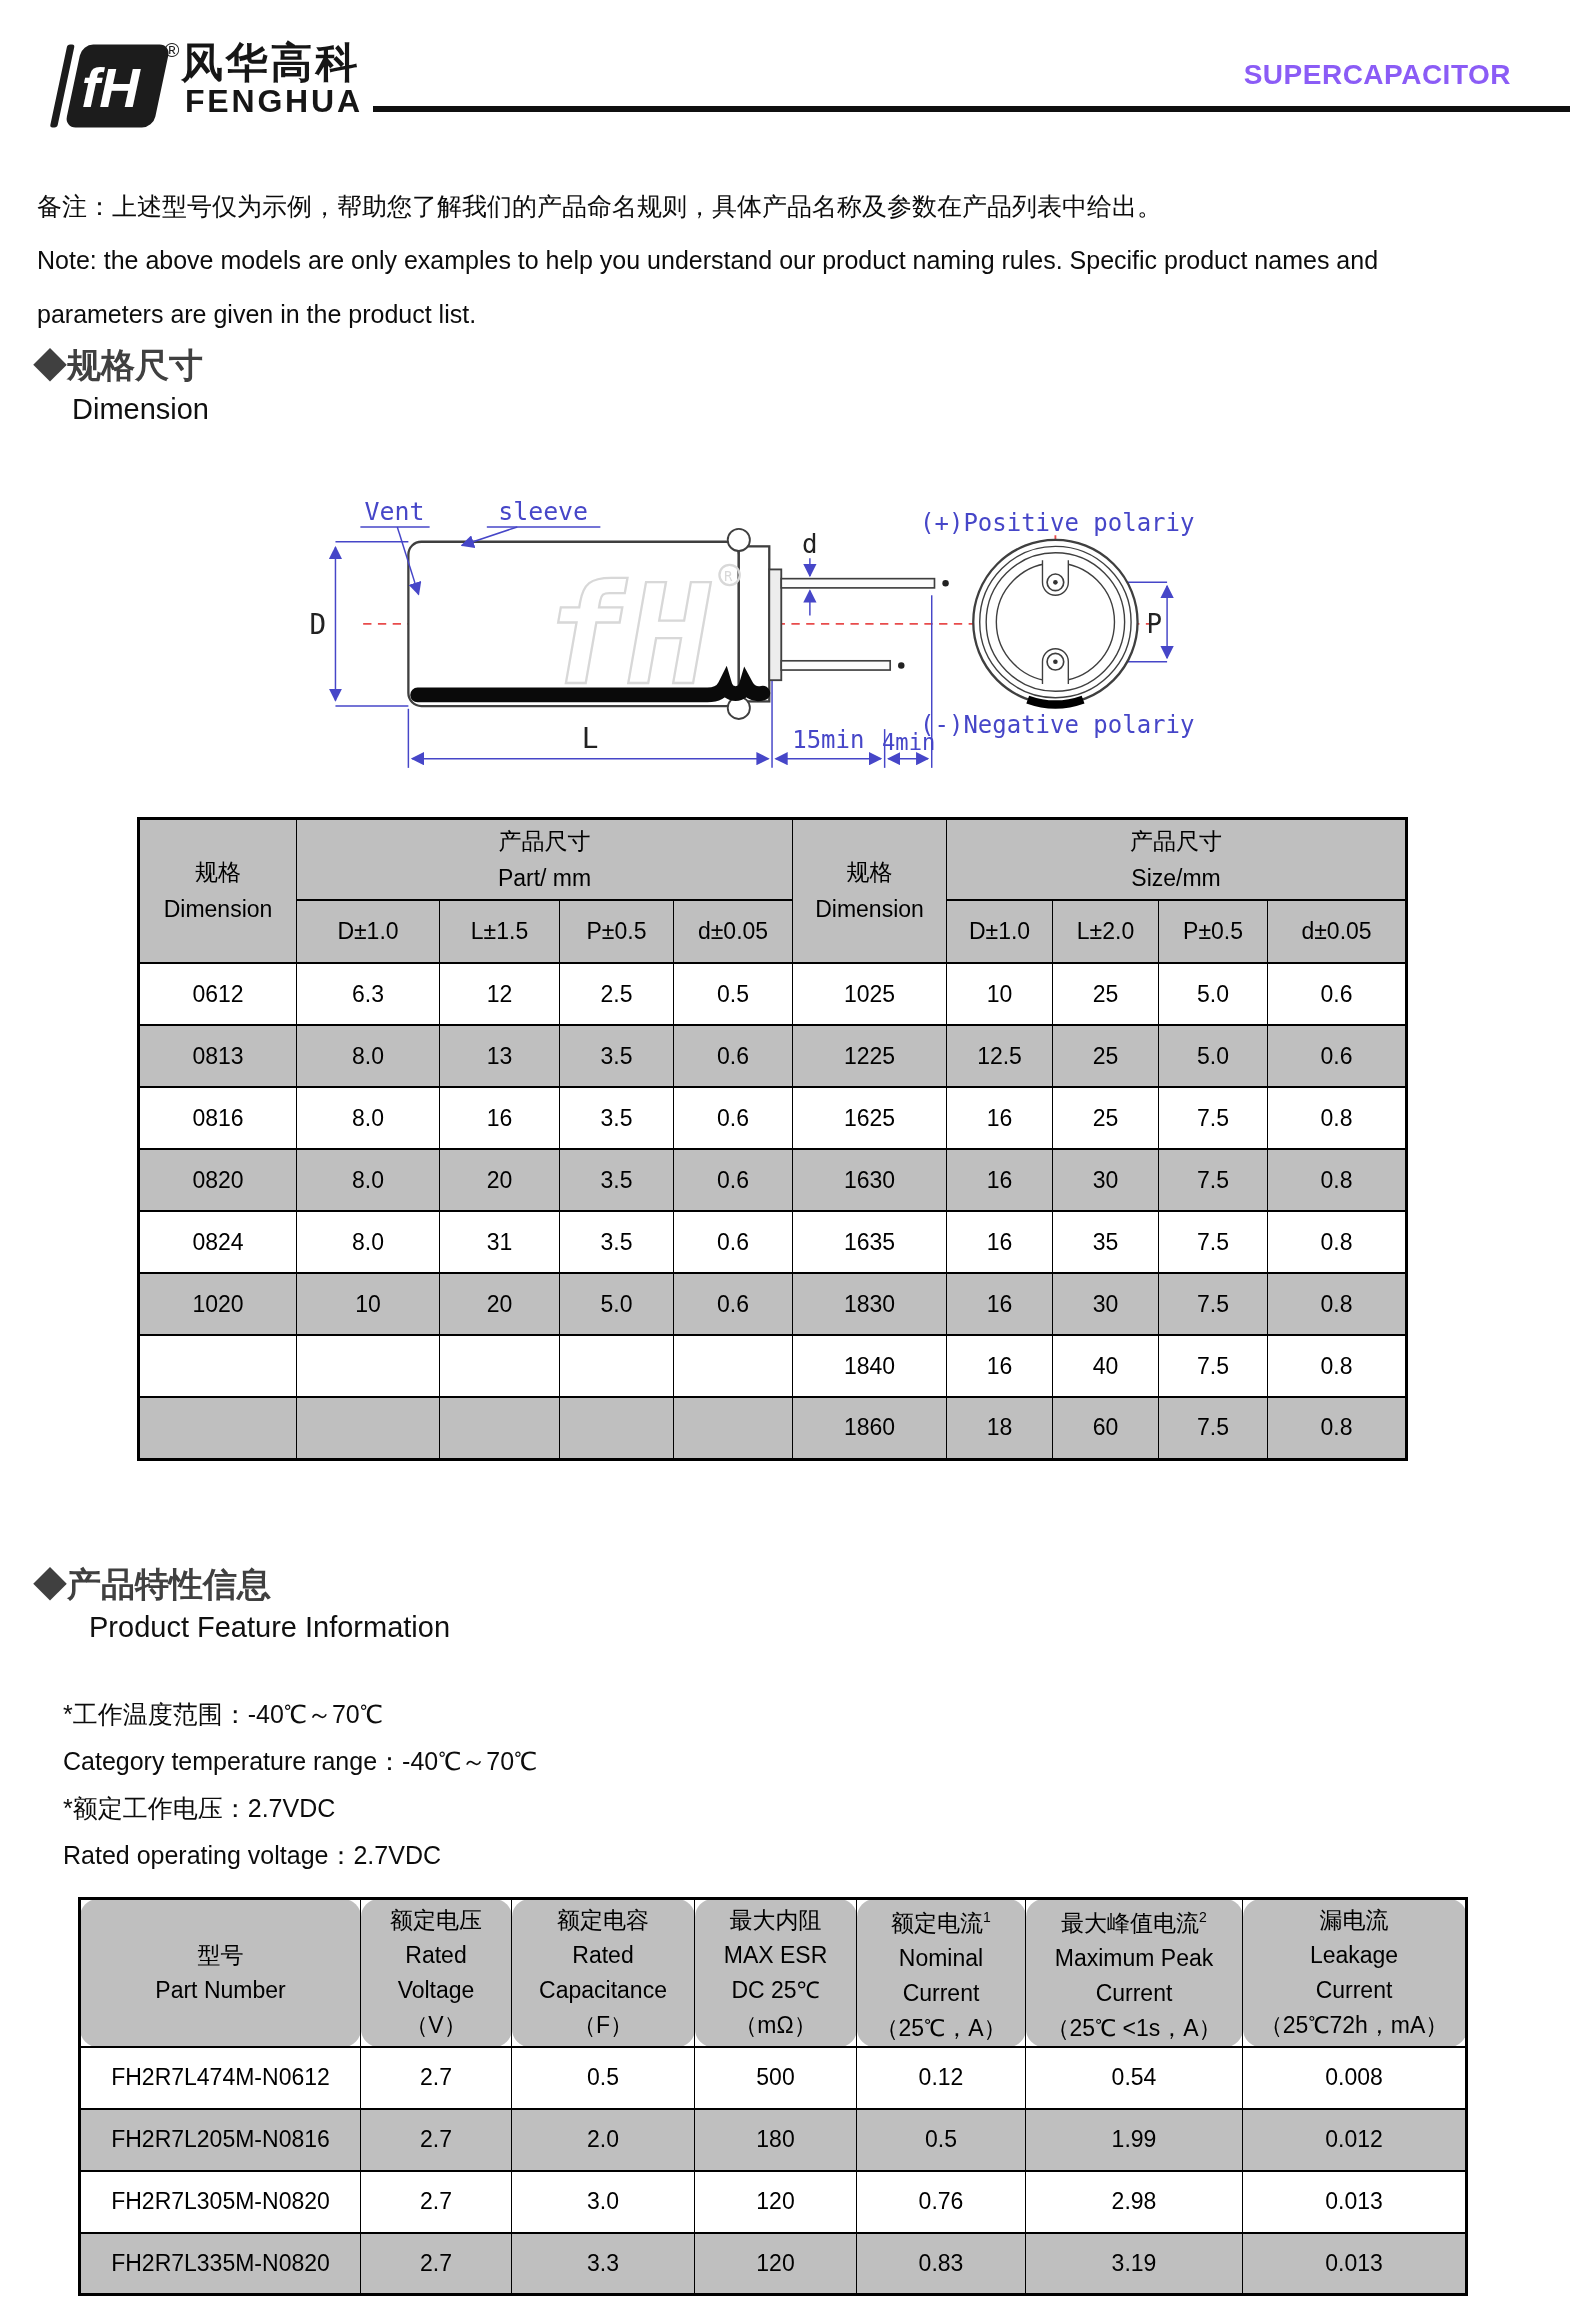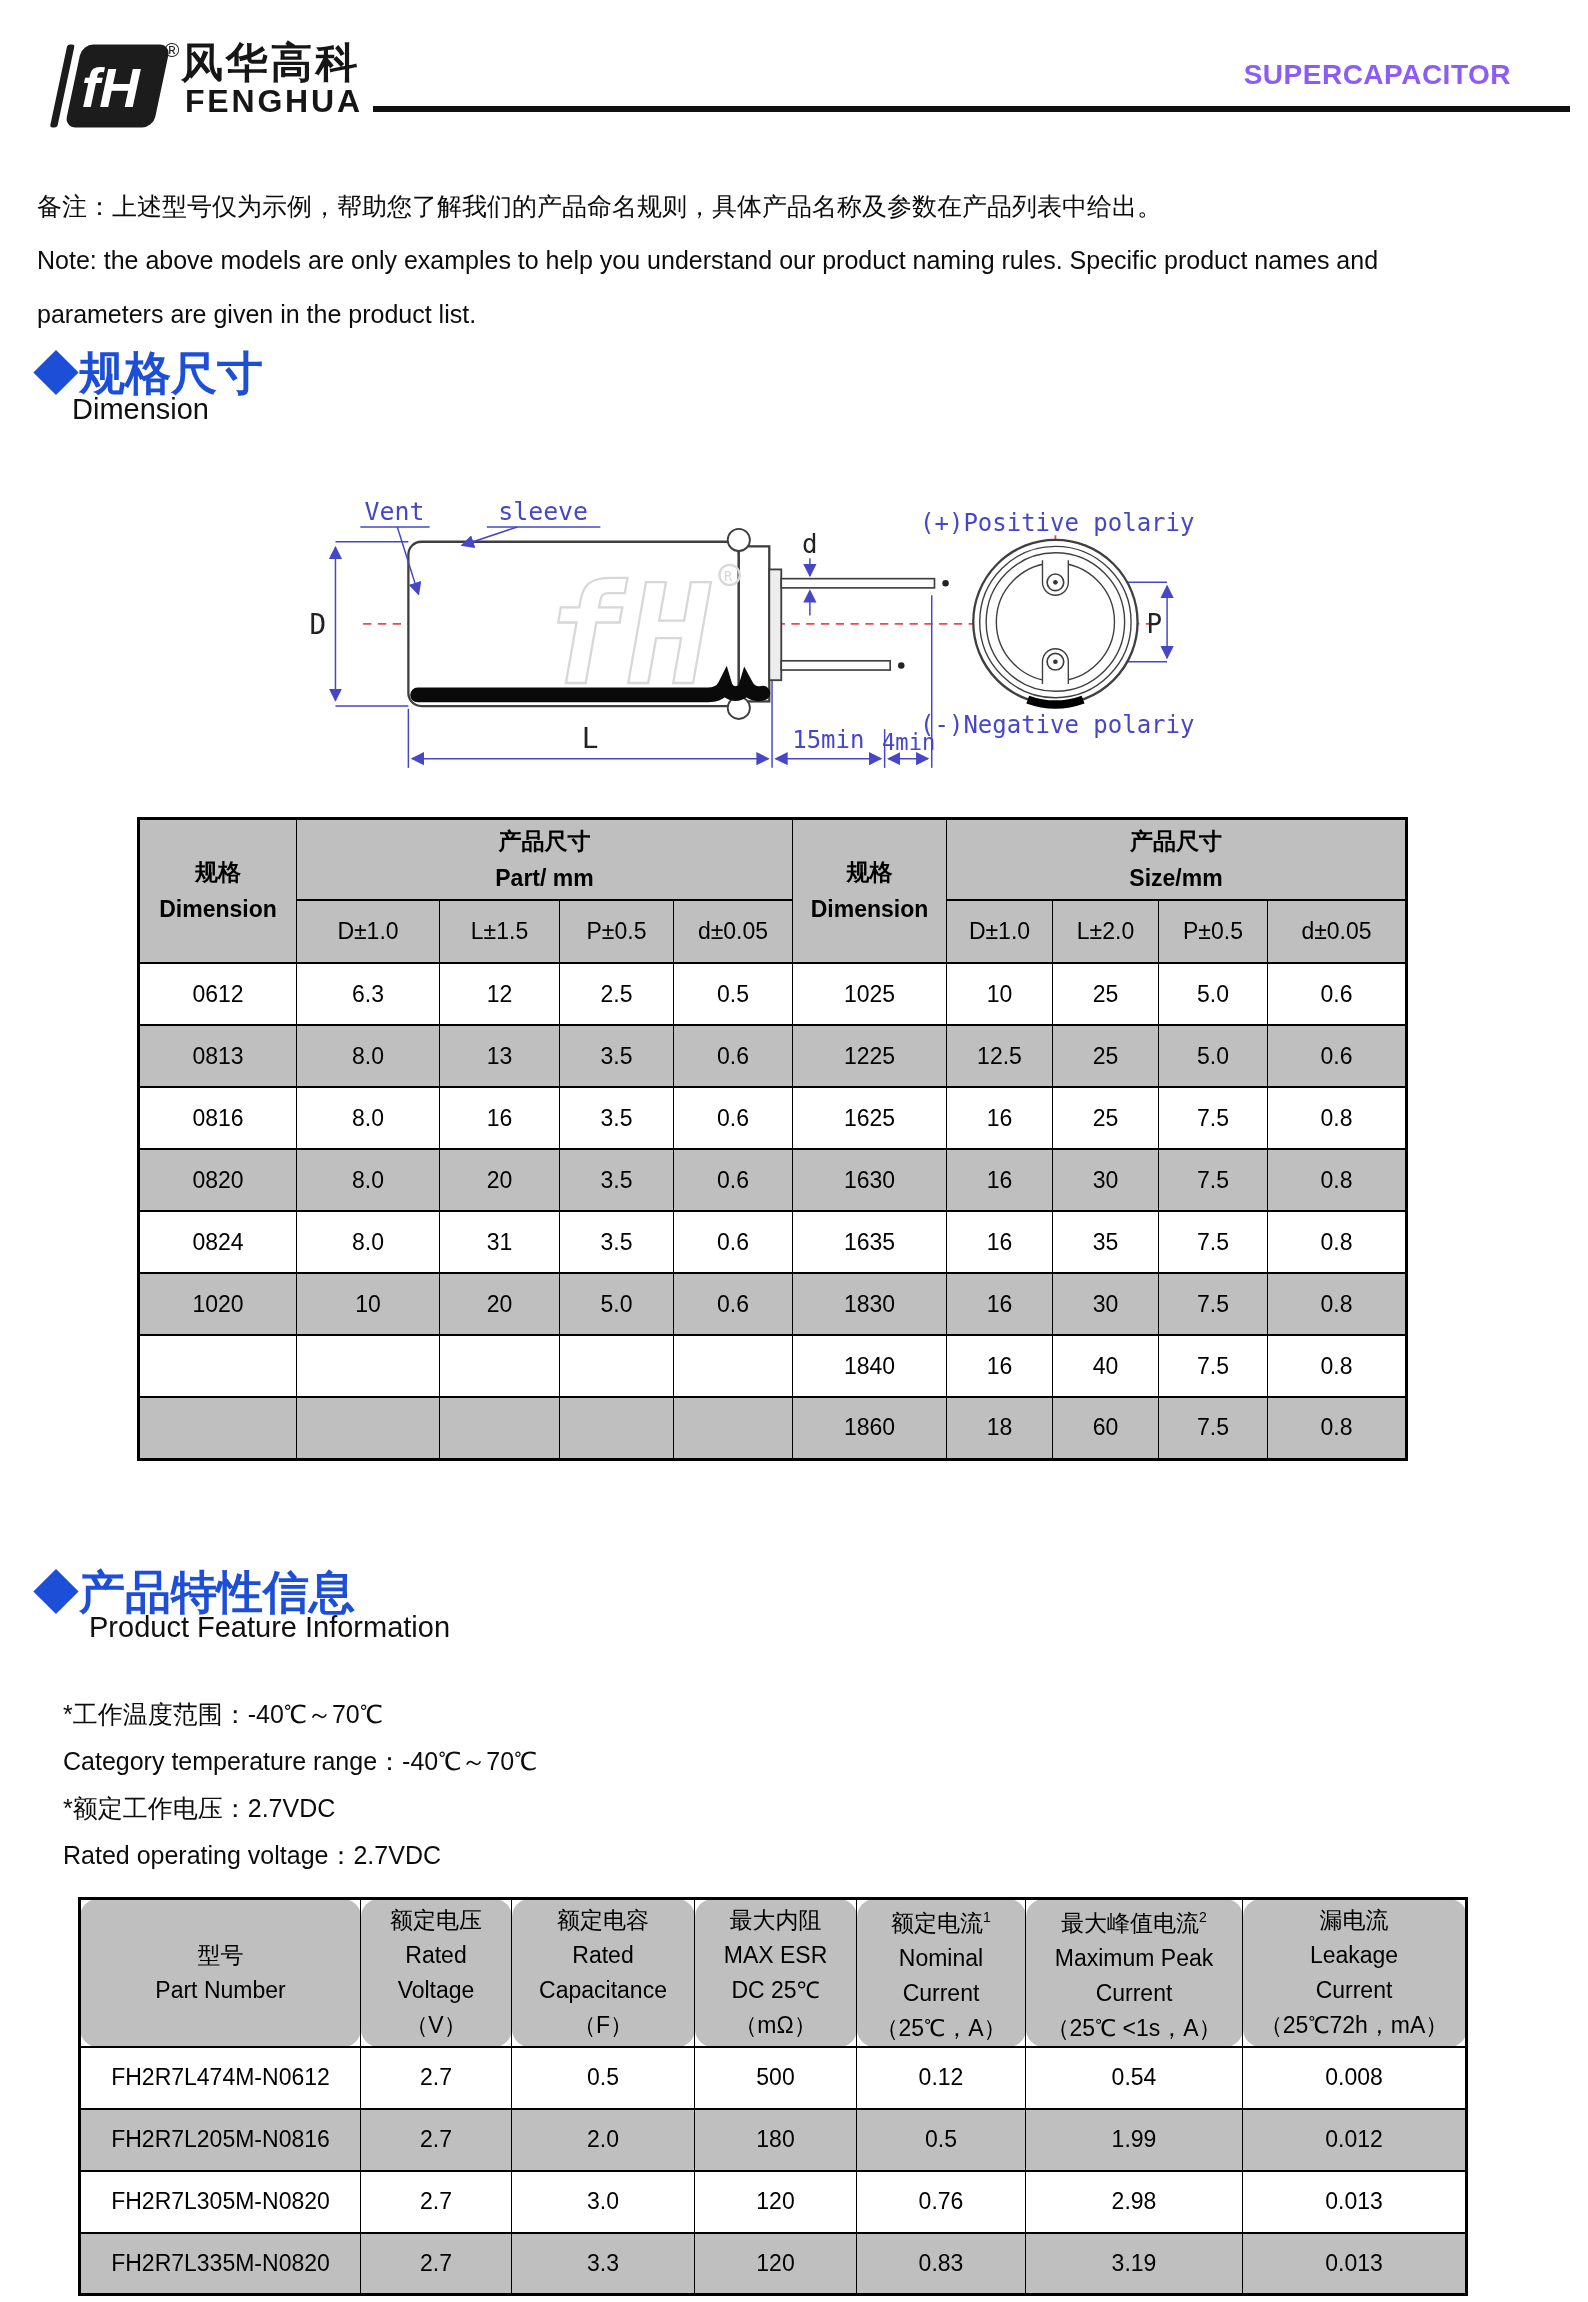--- a/index.html
+++ b/index.html
@@ -9,41 +9,41 @@
   }
   .abs{position:absolute;}
   
   .brand-zh{left:181px;top:35px;font-size:42px;font-weight:800;letter-spacing:2.8px;color:#161616;}
   .brand-en{left:185px;top:83px;font-size:32px;font-weight:700;letter-spacing:2.8px;color:#161616;}
   .header-line{left:373px;top:106px;width:1197px;height:5.5px;background:#101010;}
   .product-title{right:77px;top:59px;font-size:28px;font-weight:700;color:#8b5cf6;letter-spacing:0.5px;}
   
   .notes{left:37px;top:179px;width:1541px;font-size:25px;line-height:54px;color:#0c0c0c;}
   
-  .sec-zh{font-size:46px;font-weight:700;color:#1d4ed8;}
+  .sec-zh{font-size:34px;font-weight:700;color:#404040;}
   .sec-en{font-size:29px;color:#101010;}
   .sec1-zh{left:33px;top:343px;}
   .sec1-en{left:72px;top:393px;}
   .sec2-zh{left:33px;top:1562px;}
   .sec2-en{left:72px;top:1611px;margin-left:17px;}
   
   .feat-lines{left:63px;top:1691px;font-size:25px;line-height:47px;color:#0c0c0c;}
   
   table{border-collapse:collapse;table-layout:fixed;background:#fff;}
   .dim-table{left:137px;top:817px;width:1269px;border:3.7px solid #000;}
   .feat-table{left:78px;top:1897px;width:1387px;border:3.7px solid #000;}
   th,td{
     border:1.8px solid #000;border-top-width:2.8px;border-bottom-width:2.8px;
     text-align:center;vertical-align:middle;font-size:23px;font-weight:400;padding:0;
     overflow:hidden;white-space:nowrap;
   }
   thead th{background:#bfbfbf;}
   tbody tr{height:62px;}
   tbody tr:nth-child(even) td{background:#bfbfbf;}
-  .hl{line-height:37px;font-weight:bold;}
+  .hl{line-height:37px;}
   .h1 th{height:79px;}
   .h2 th{height:61px;}
   .feat-table thead th{height:144px;border-radius:18px;}
   .thl{line-height:35px;}
   sup{font-size:14px;vertical-align:super;}
   
   #diagram{left:305px;top:466px;}
   #diagram text{font-family:"DejaVu Sans Mono", monospace;}
   .blue-t{fill:#4646c8;}
   .dark-t{fill:#222;}

